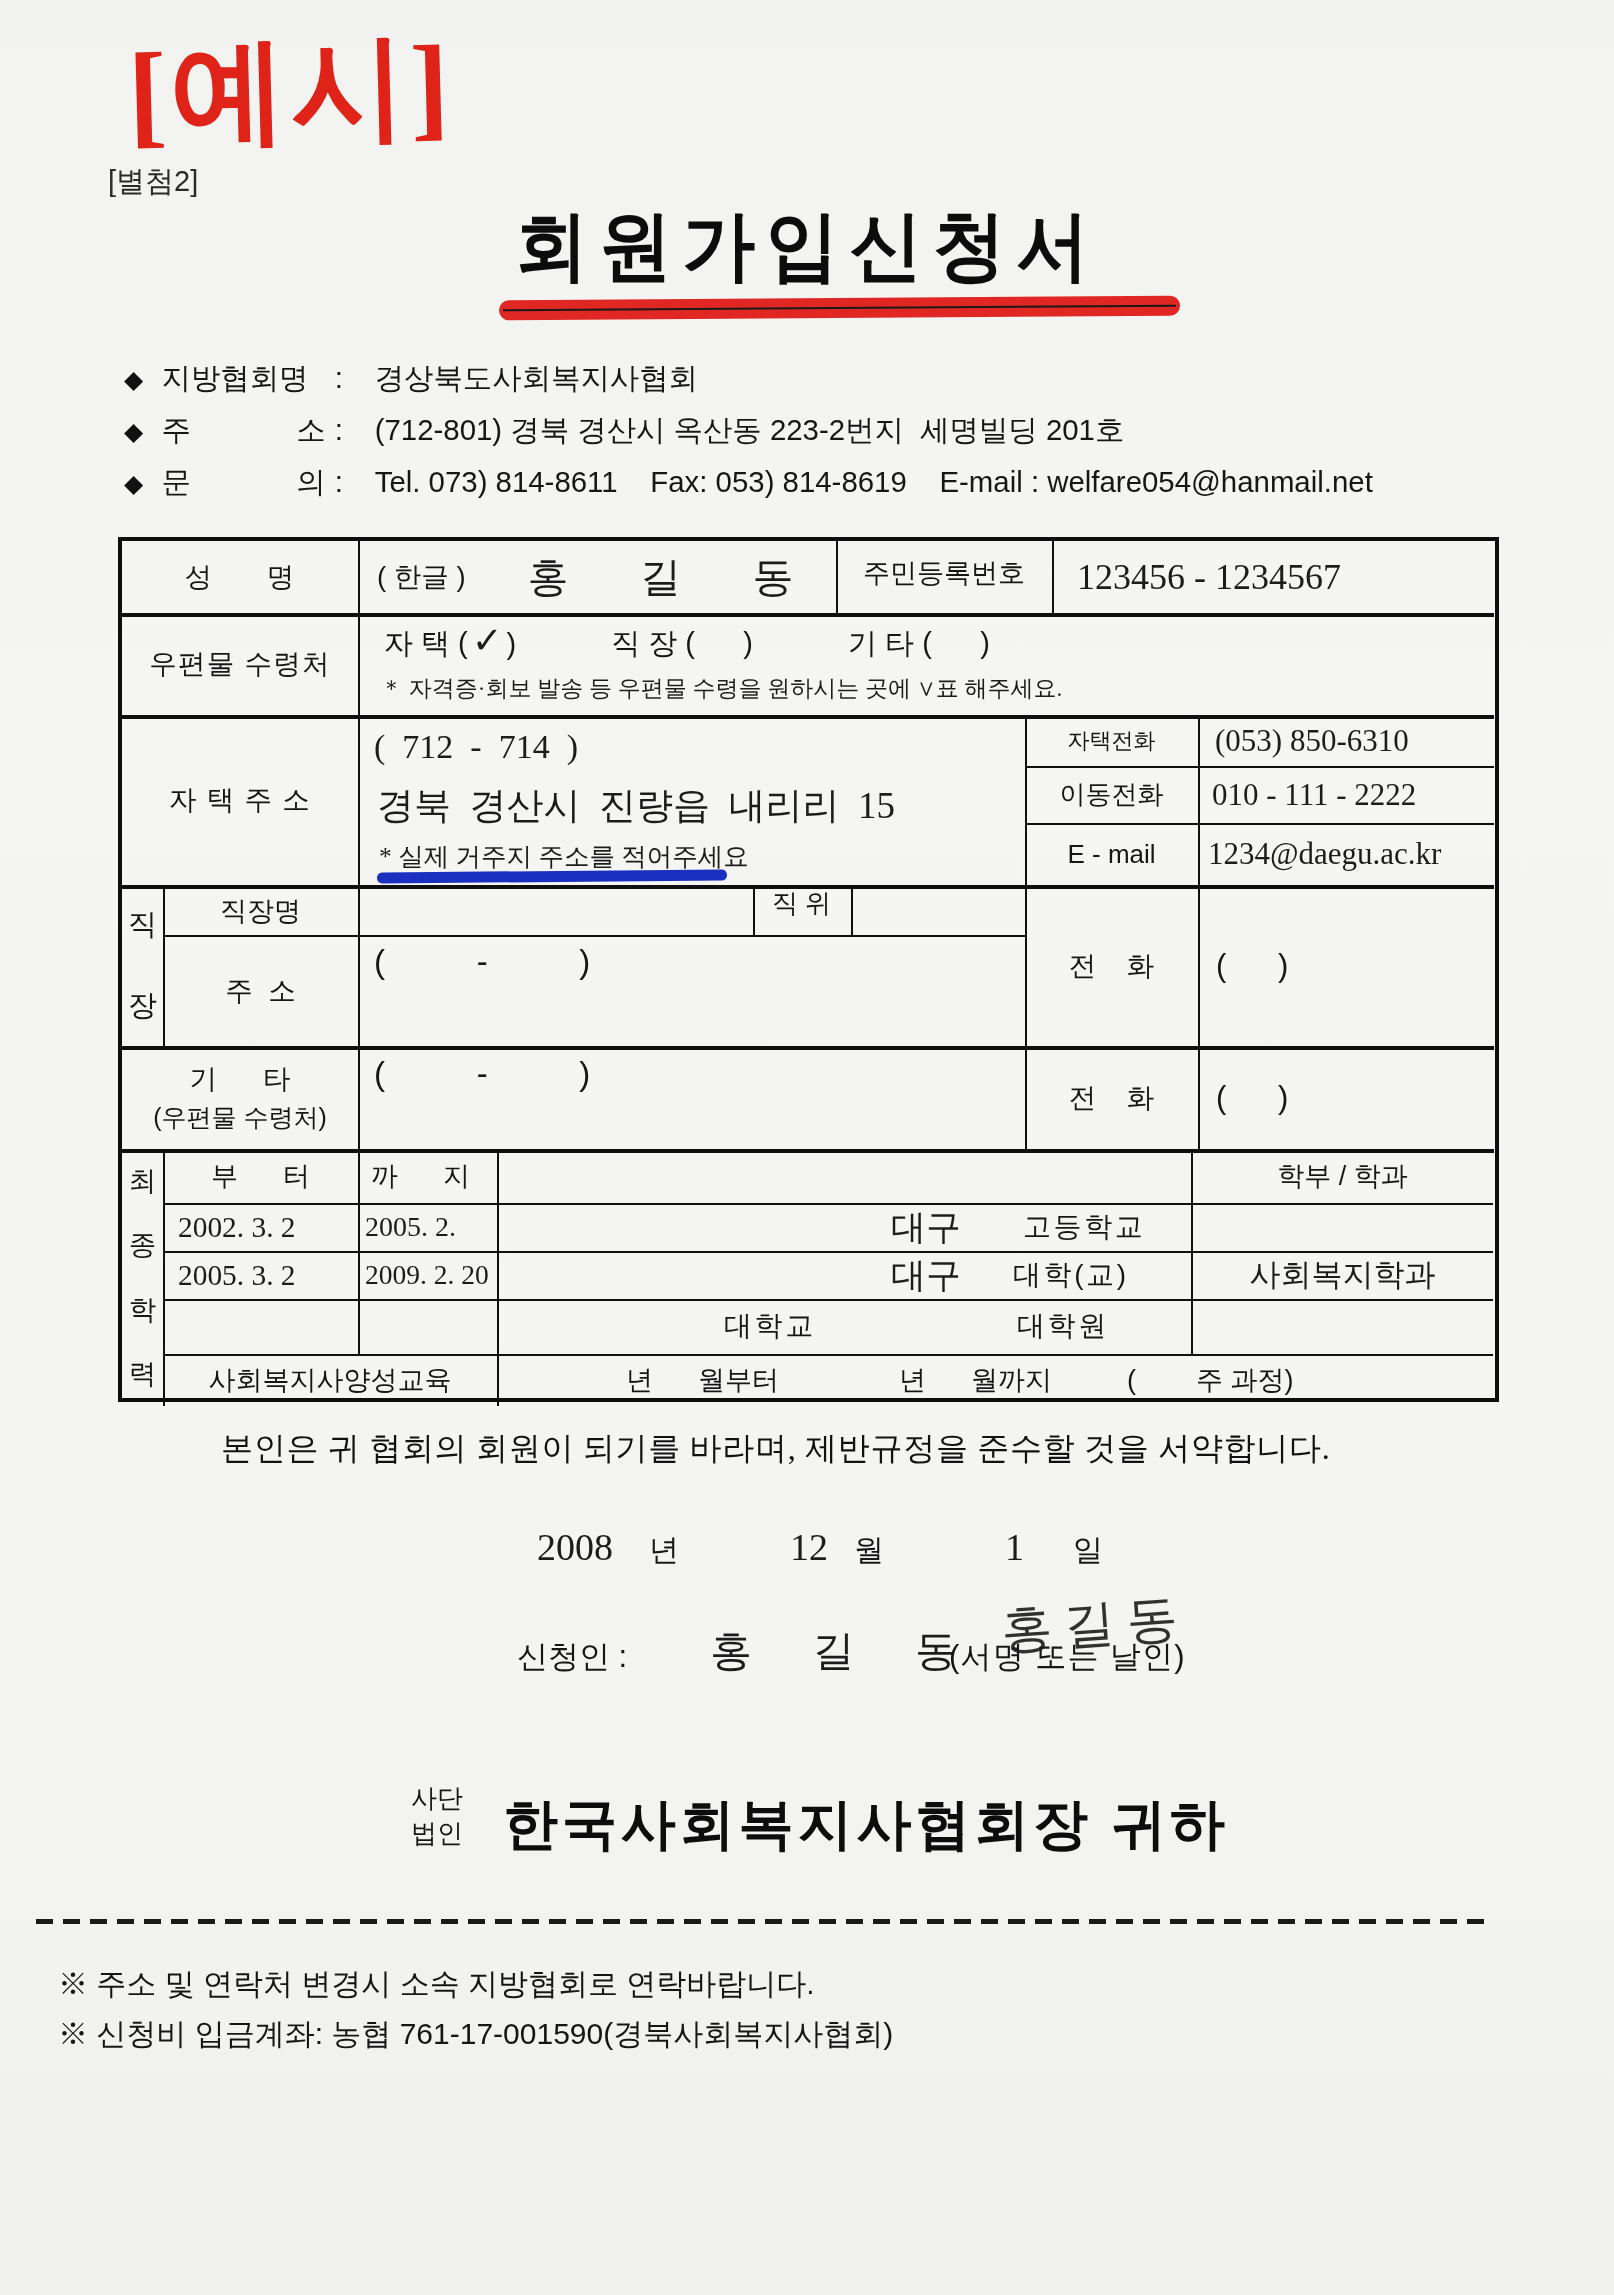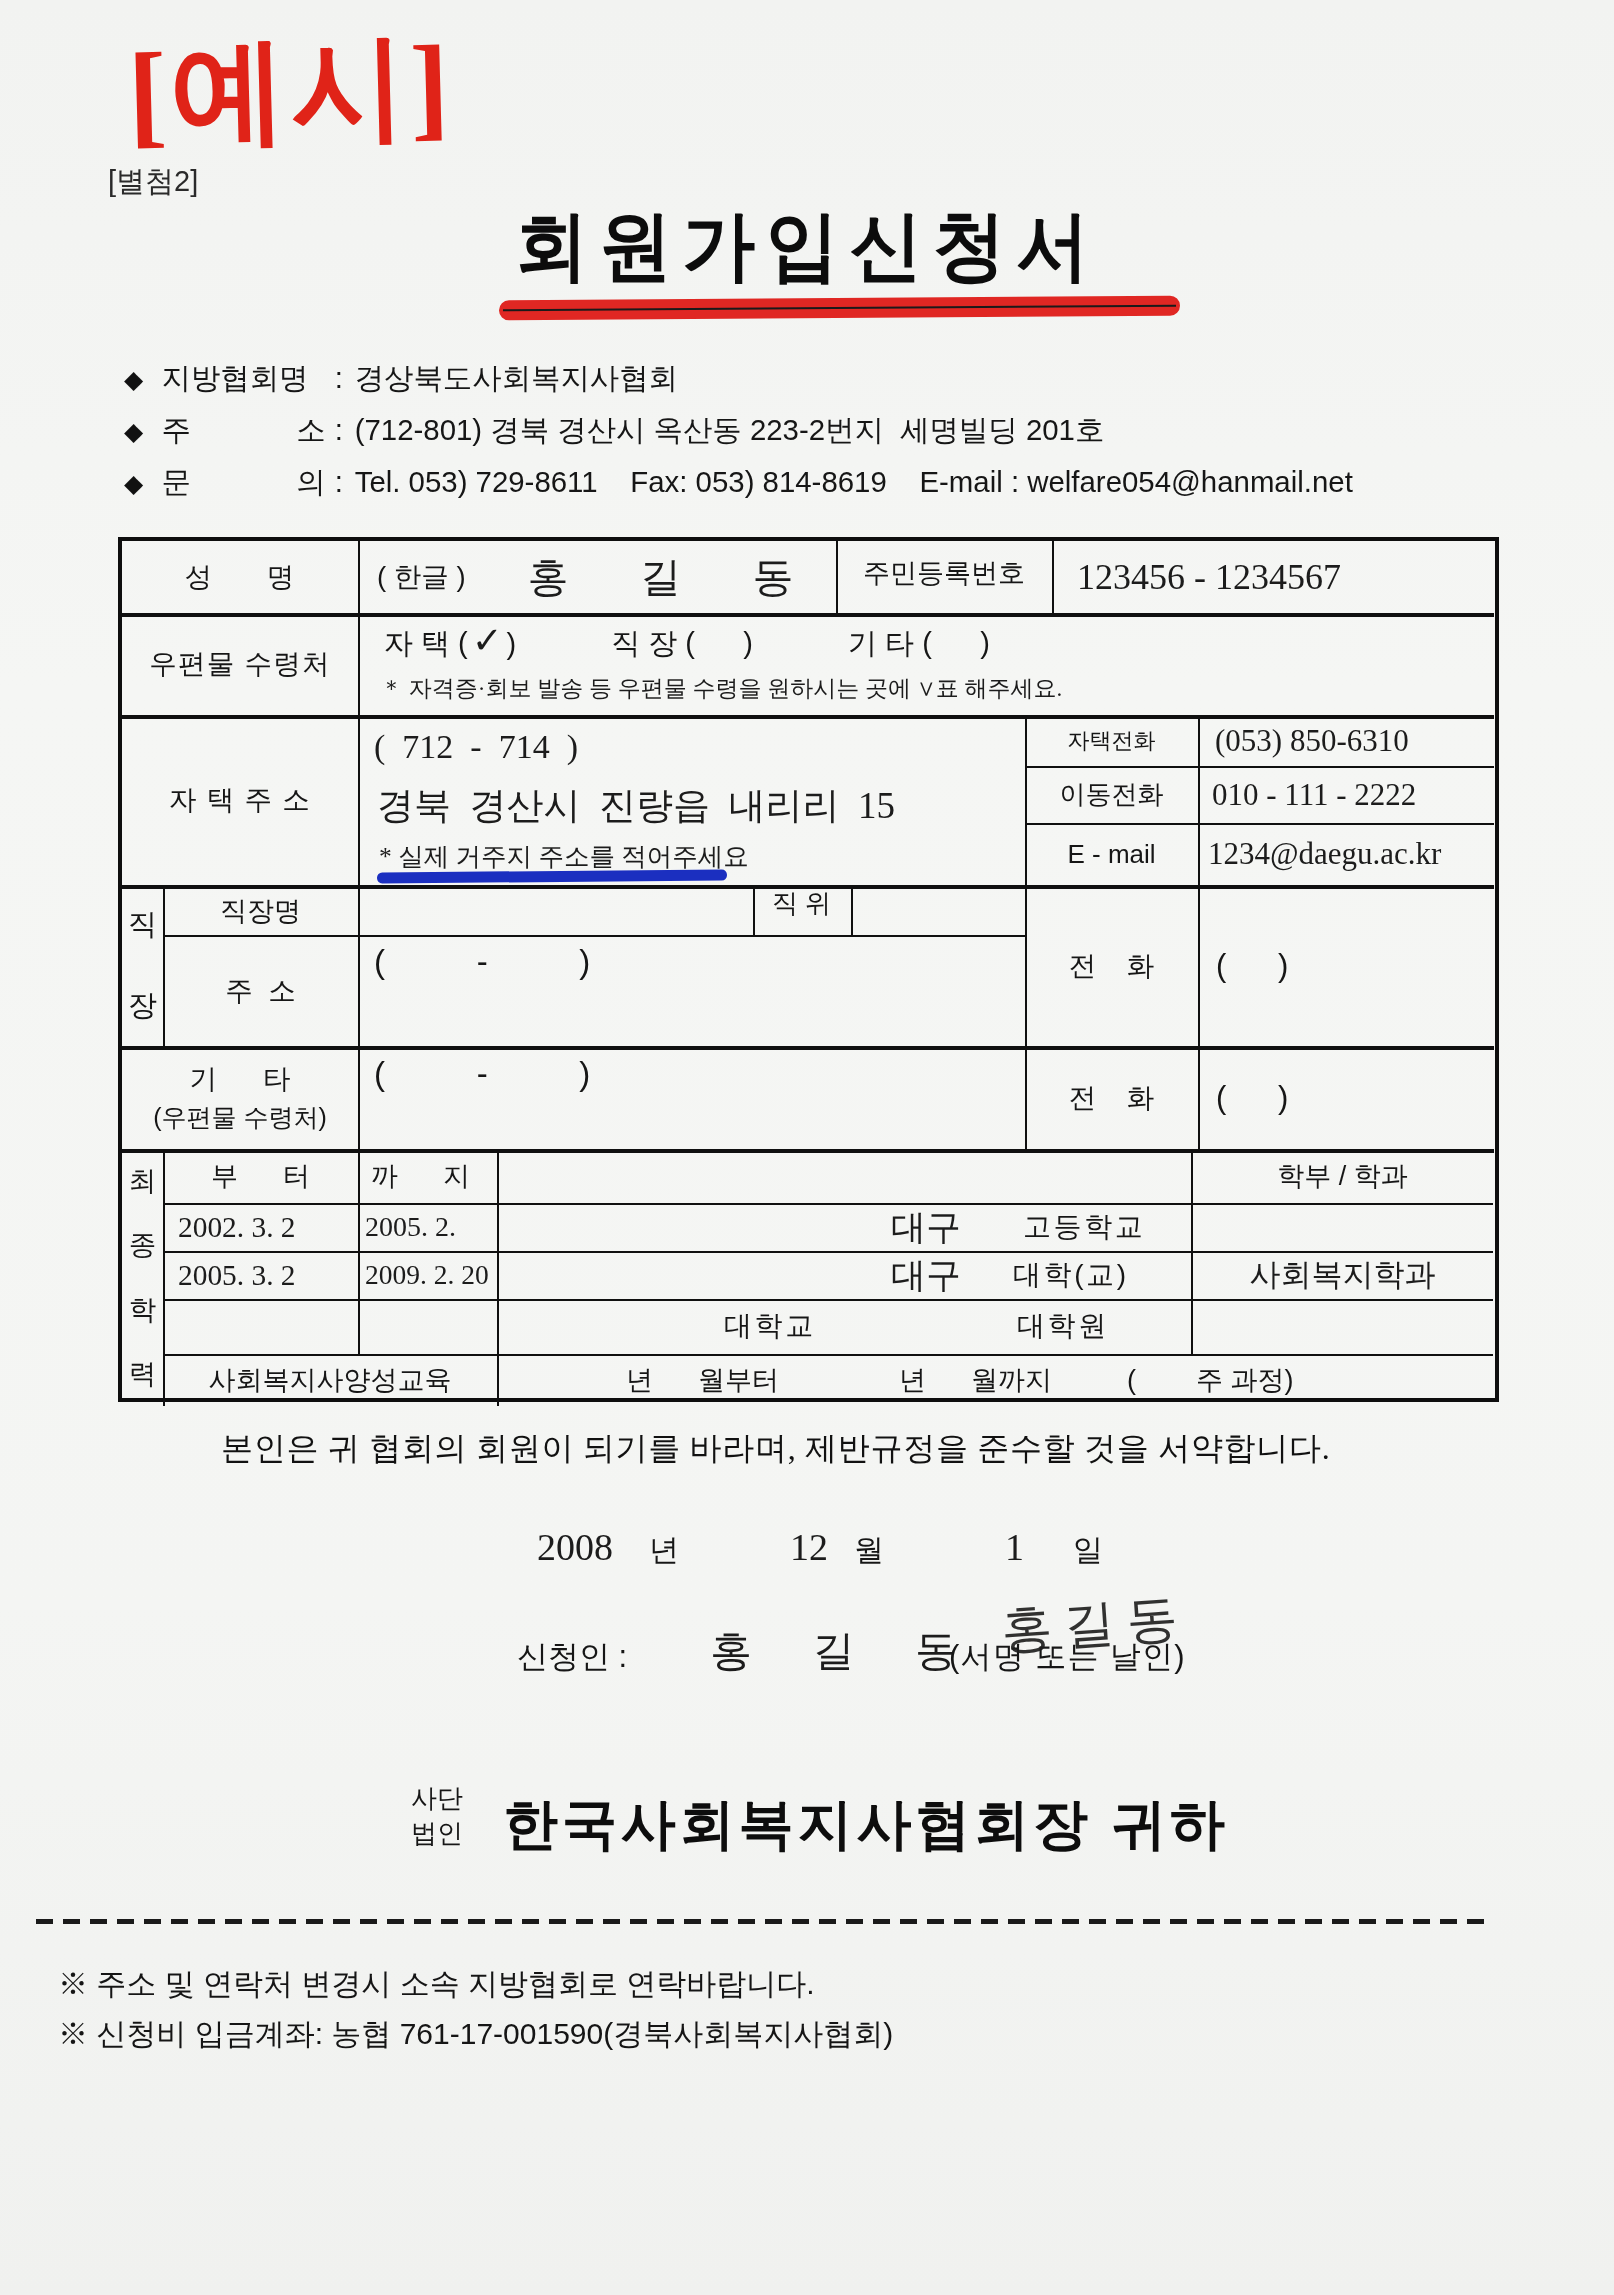--- a/index.html
+++ b/index.html
@@ -2,21 +2,21 @@
 <html style="font-size:10.5px"><head>
 <meta charset="utf-8">
 <style>
   html,body{margin:0;padding:0;background:#e7e6e2;}
   .page{
     position:relative;width:1615px;height:2295px;overflow:hidden;
     background:linear-gradient(180deg,#f2f3f1 0%,#f5f6f4 30%,#f4f5f3 70%,#f0f1ef 100%);
     font-family:"Liberation Sans",sans-serif;color:#161616;
   }
   .abs{position:absolute;}
-  .pre{white-space:pre;}
+  .pre{white-space:pre;margin-left:20px;}
   .hw{font-family:cursive;color:#1c1c1c;}
   
   .stamp{font-family:cursive;font-weight:700;color:#e02318;transform:rotate(-1.5deg);letter-spacing:3.9px;}
   .attachment{font-size:29px;color:#2a2a2a;}
   
   .title-wrap{left:0;right:0;text-align:center;}
   .title{font-size:73px;font-weight:800;letter-spacing:10.5px;color:#0c0c0c;transform:scaleY(1.05);display:inline-block;}
   .title-underline{height:19.6px;border-radius:10.5px;transform:rotate(-0.4deg);}
   .title-underline::after{content:"";position:absolute;left:3.9px;right:3.9px;top:8.5px;height:2px;background:#1a1a1a;}
   
@@ -64,21 +64,21 @@
     <div class="info-row">
       <span class="info-bullet">◆</span>
       <span class="info-label">주 소</span>
       <span class="info-colon">:</span>
       <span class="pre">(712-801) 경북 경산시 옥산동 223-2번지  세명빌딩 201호</span>
     </div>
     <div class="info-row">
       <span class="info-bullet">◆</span>
       <span class="info-label">문 의</span>
       <span class="info-colon">:</span>
-      <span class="pre">Tel. 053) 729-8611    Fax: 053) 814-8619    E-mail : welfare054@hanmail.net</span>
+      <span class="pre">Tel. 073) 814-8611    Fax: 053) 814-8619    E-mail : welfare054@hanmail.net</span>
     </div>
   </div>
 
   <div class="abs tbl" style="left:118px;top:537px;width:1381px;height:865px;">
 
     <div class="hline" style="left:0;top:72px;width:1372px;height:3.9px;"></div>
     <div class="hline" style="left:0;top:174px;width:1372px;height:3.9px;"></div>
     <div class="hline" style="left:0;top:344px;width:1372px;height:3.9px;"></div>
     <div class="hline" style="left:0;top:505px;width:1372px;height:3.9px;"></div>
     <div class="hline" style="left:0;top:608px;width:1372px;height:3.9px;"></div>

